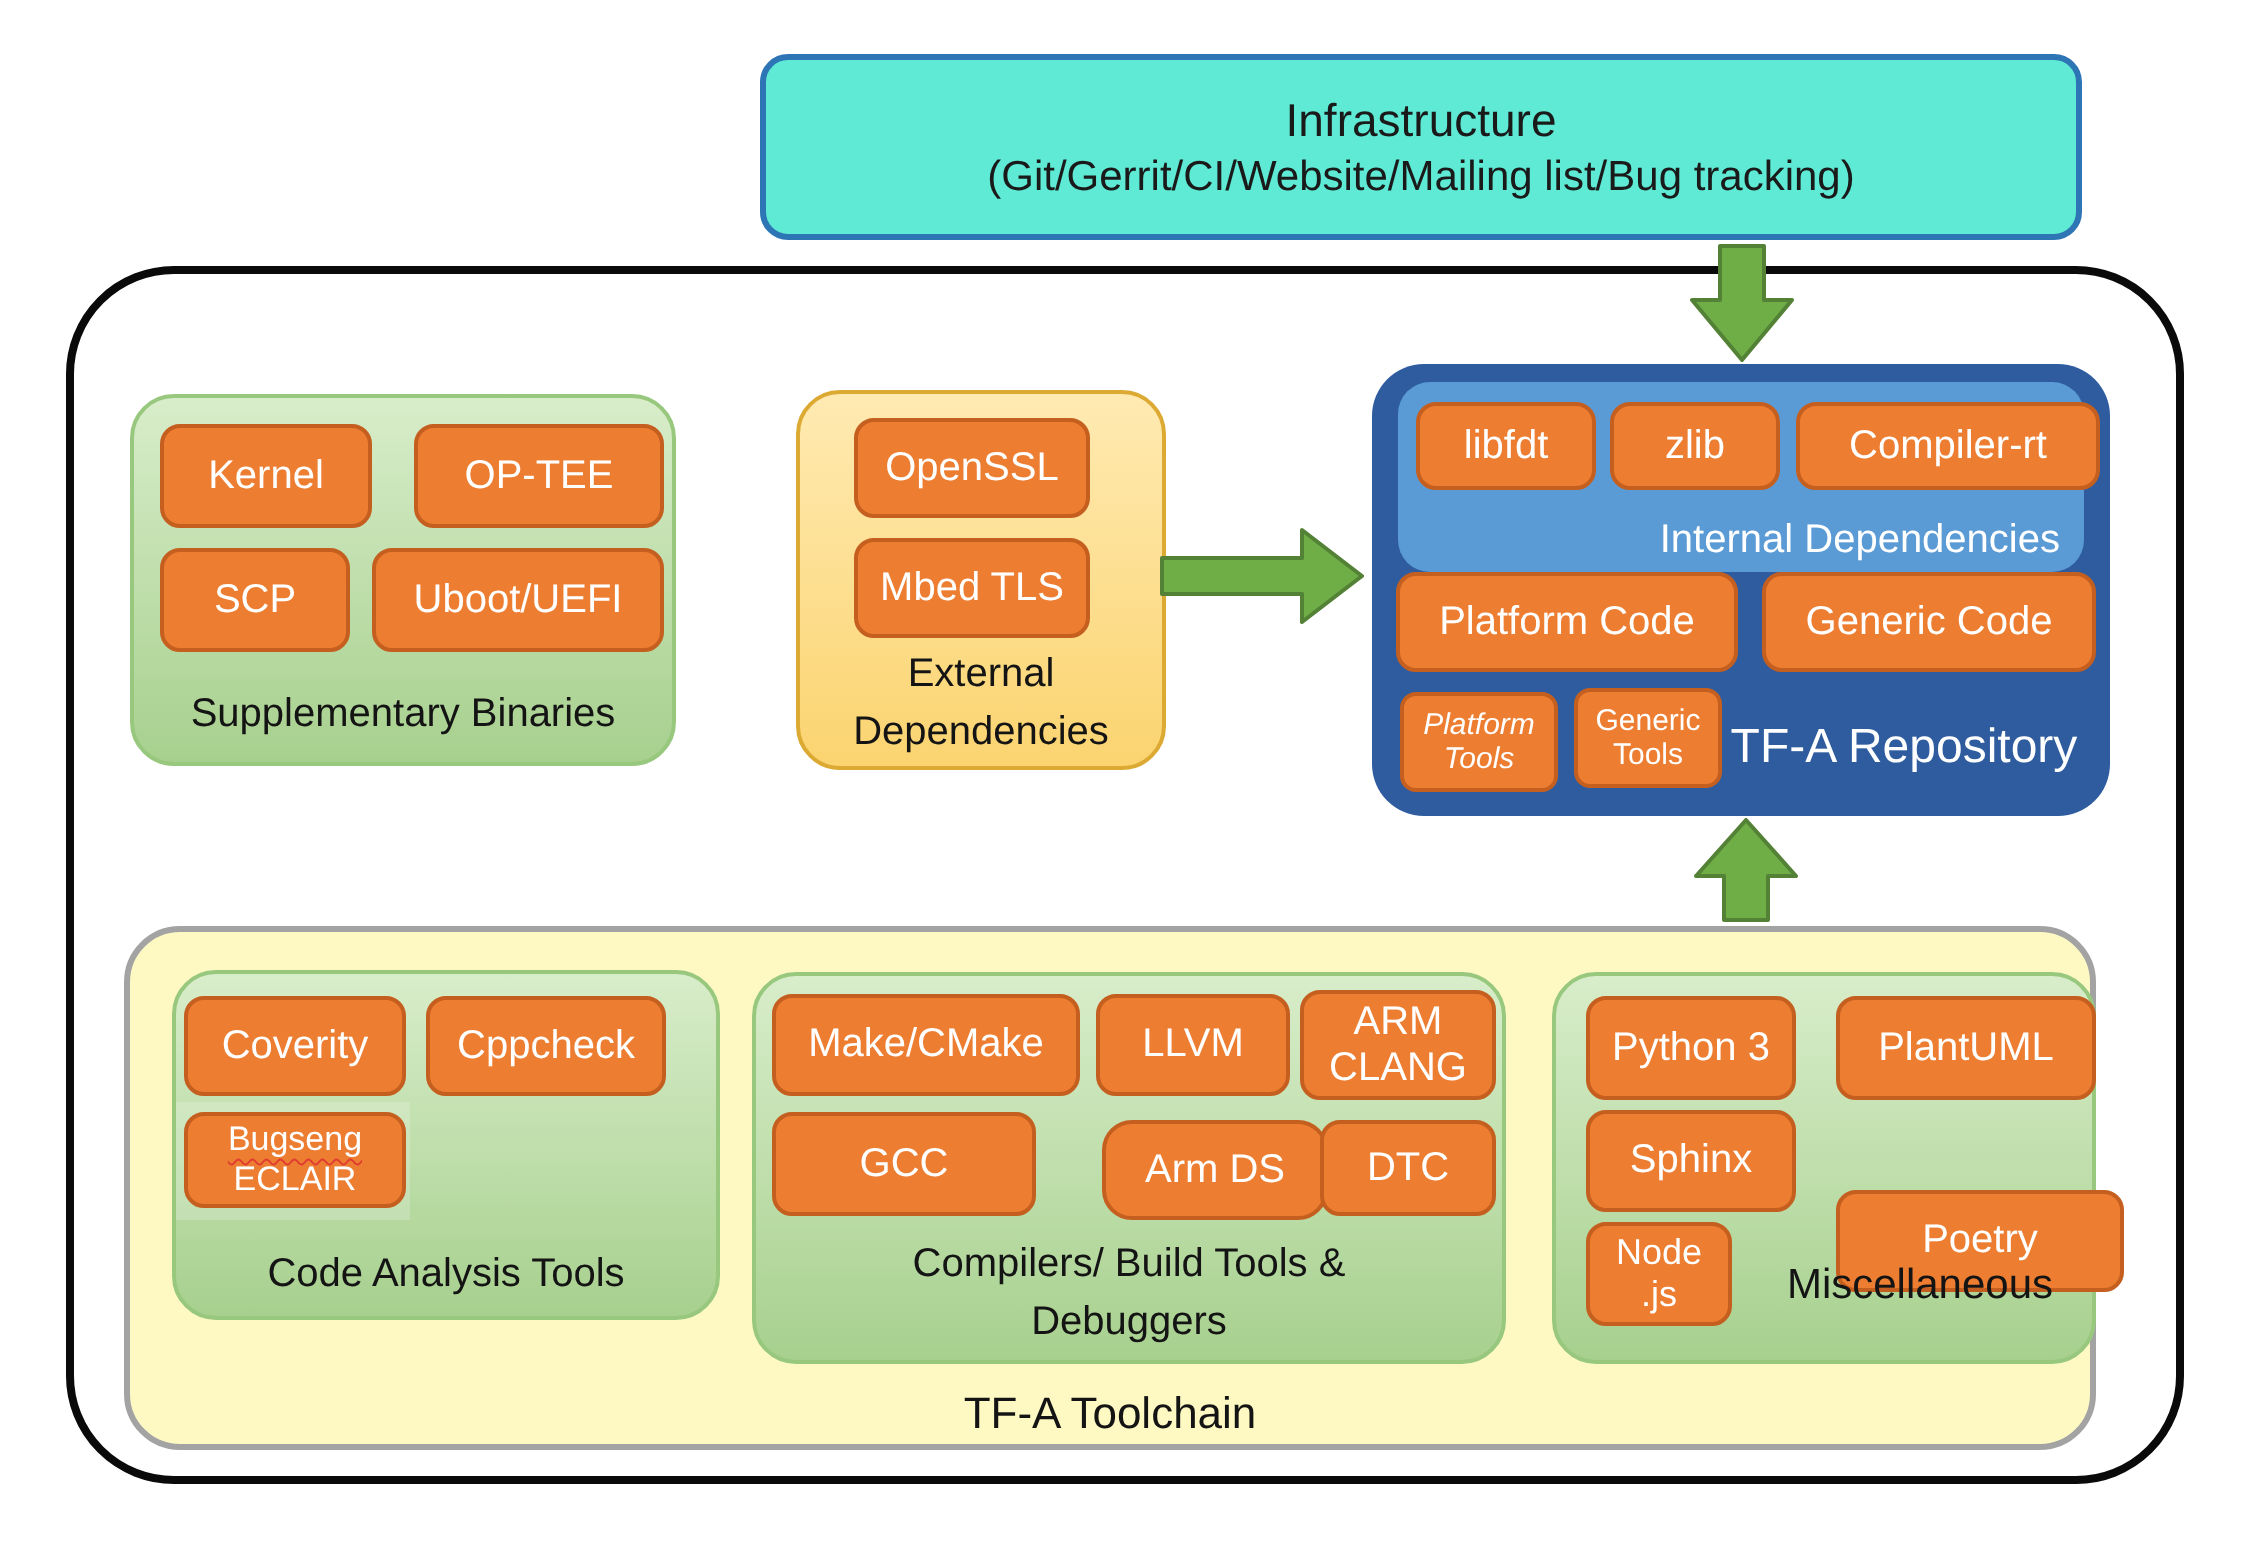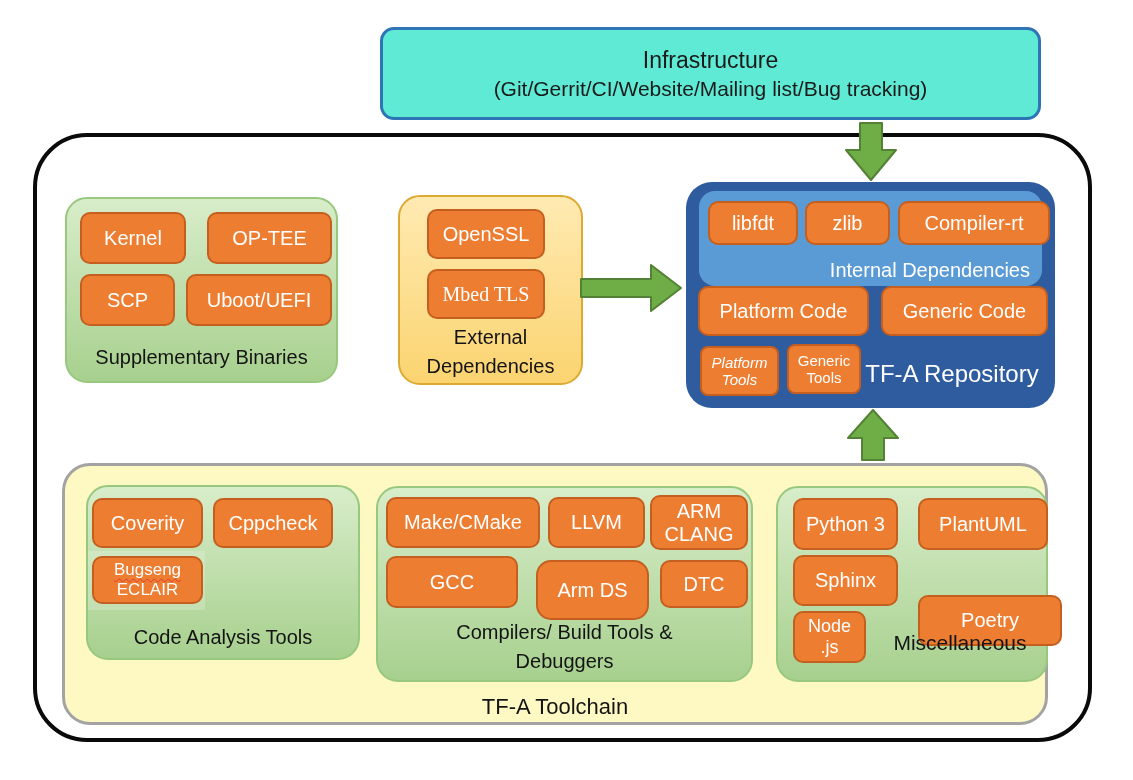--- a/index.html
+++ b/index.html
@@ -110,21 +110,21 @@
     <div class="chip" style="left:119px;top:75px;width:146px;height:52px;">
       <span>Uboot/UEFI</span>
     </div>
     <div class="sec-label" style="left:0;top:144px;width:100%;">Supplementary Binaries</div>
   </div>
 
   <div class="abs panel-yellow">
     <div class="chip" style="left:27px;top:12px;width:118px;height:50px;">
       <span>OpenSSL</span>
     </div>
-    <div class="chip" style="left:27px;top:72px;width:118px;height:50px;font-family:Liberation Serif, serif;">
+    <div class="chip" style="left:27px;top:72px;width:118px;height:50px;">
       <span>Mbed TLS</span>
     </div>
     <div class="sec-label" style="left:0;top:126px;width:100%;">
       <div>External</div>
       <div>Dependencies</div>
     </div>
   </div>
 
   <svg class="arrow" style="left:580px;top:264px;" width="102" height="48" viewBox="0 0 102 48">
     <polygon points="1,15 71,15 71,1 101,24 71,47 71,33 1,33" fill="#6FAE47" stroke="#538135" stroke-width="2" stroke-linejoin="round"></polygon>
@@ -188,21 +188,21 @@
       <div class="chip" style="left:170px;top:9px;width:97px;height:51px;">
         <span>LLVM</span>
       </div>
       <div class="chip" style="left:272px;top:7px;width:98px;height:55px;">
         <div>ARM</div>
         <div>CLANG</div>
       </div>
       <div class="chip" style="left:8px;top:68px;width:132px;height:52px;">
         <span>GCC</span>
       </div>
-      <div class="chip" style="left:158px;top:72px;width:113px;height:60px;border-radius:15px;">
+      <div class="chip" style="left:173px;top:72px;width:113px;height:50px;border-radius:15px;">
         <span>Arm DS</span>
       </div>
       <div class="chip" style="left:282px;top:72px;width:88px;height:48px;">
         <span>DTC</span>
       </div>
       <div class="sec-label" style="left:0;top:130px;width:100%;">
         <div>Compilers/ Build Tools &amp;</div>
         <div>Debuggers</div>
       </div>
     </div>

